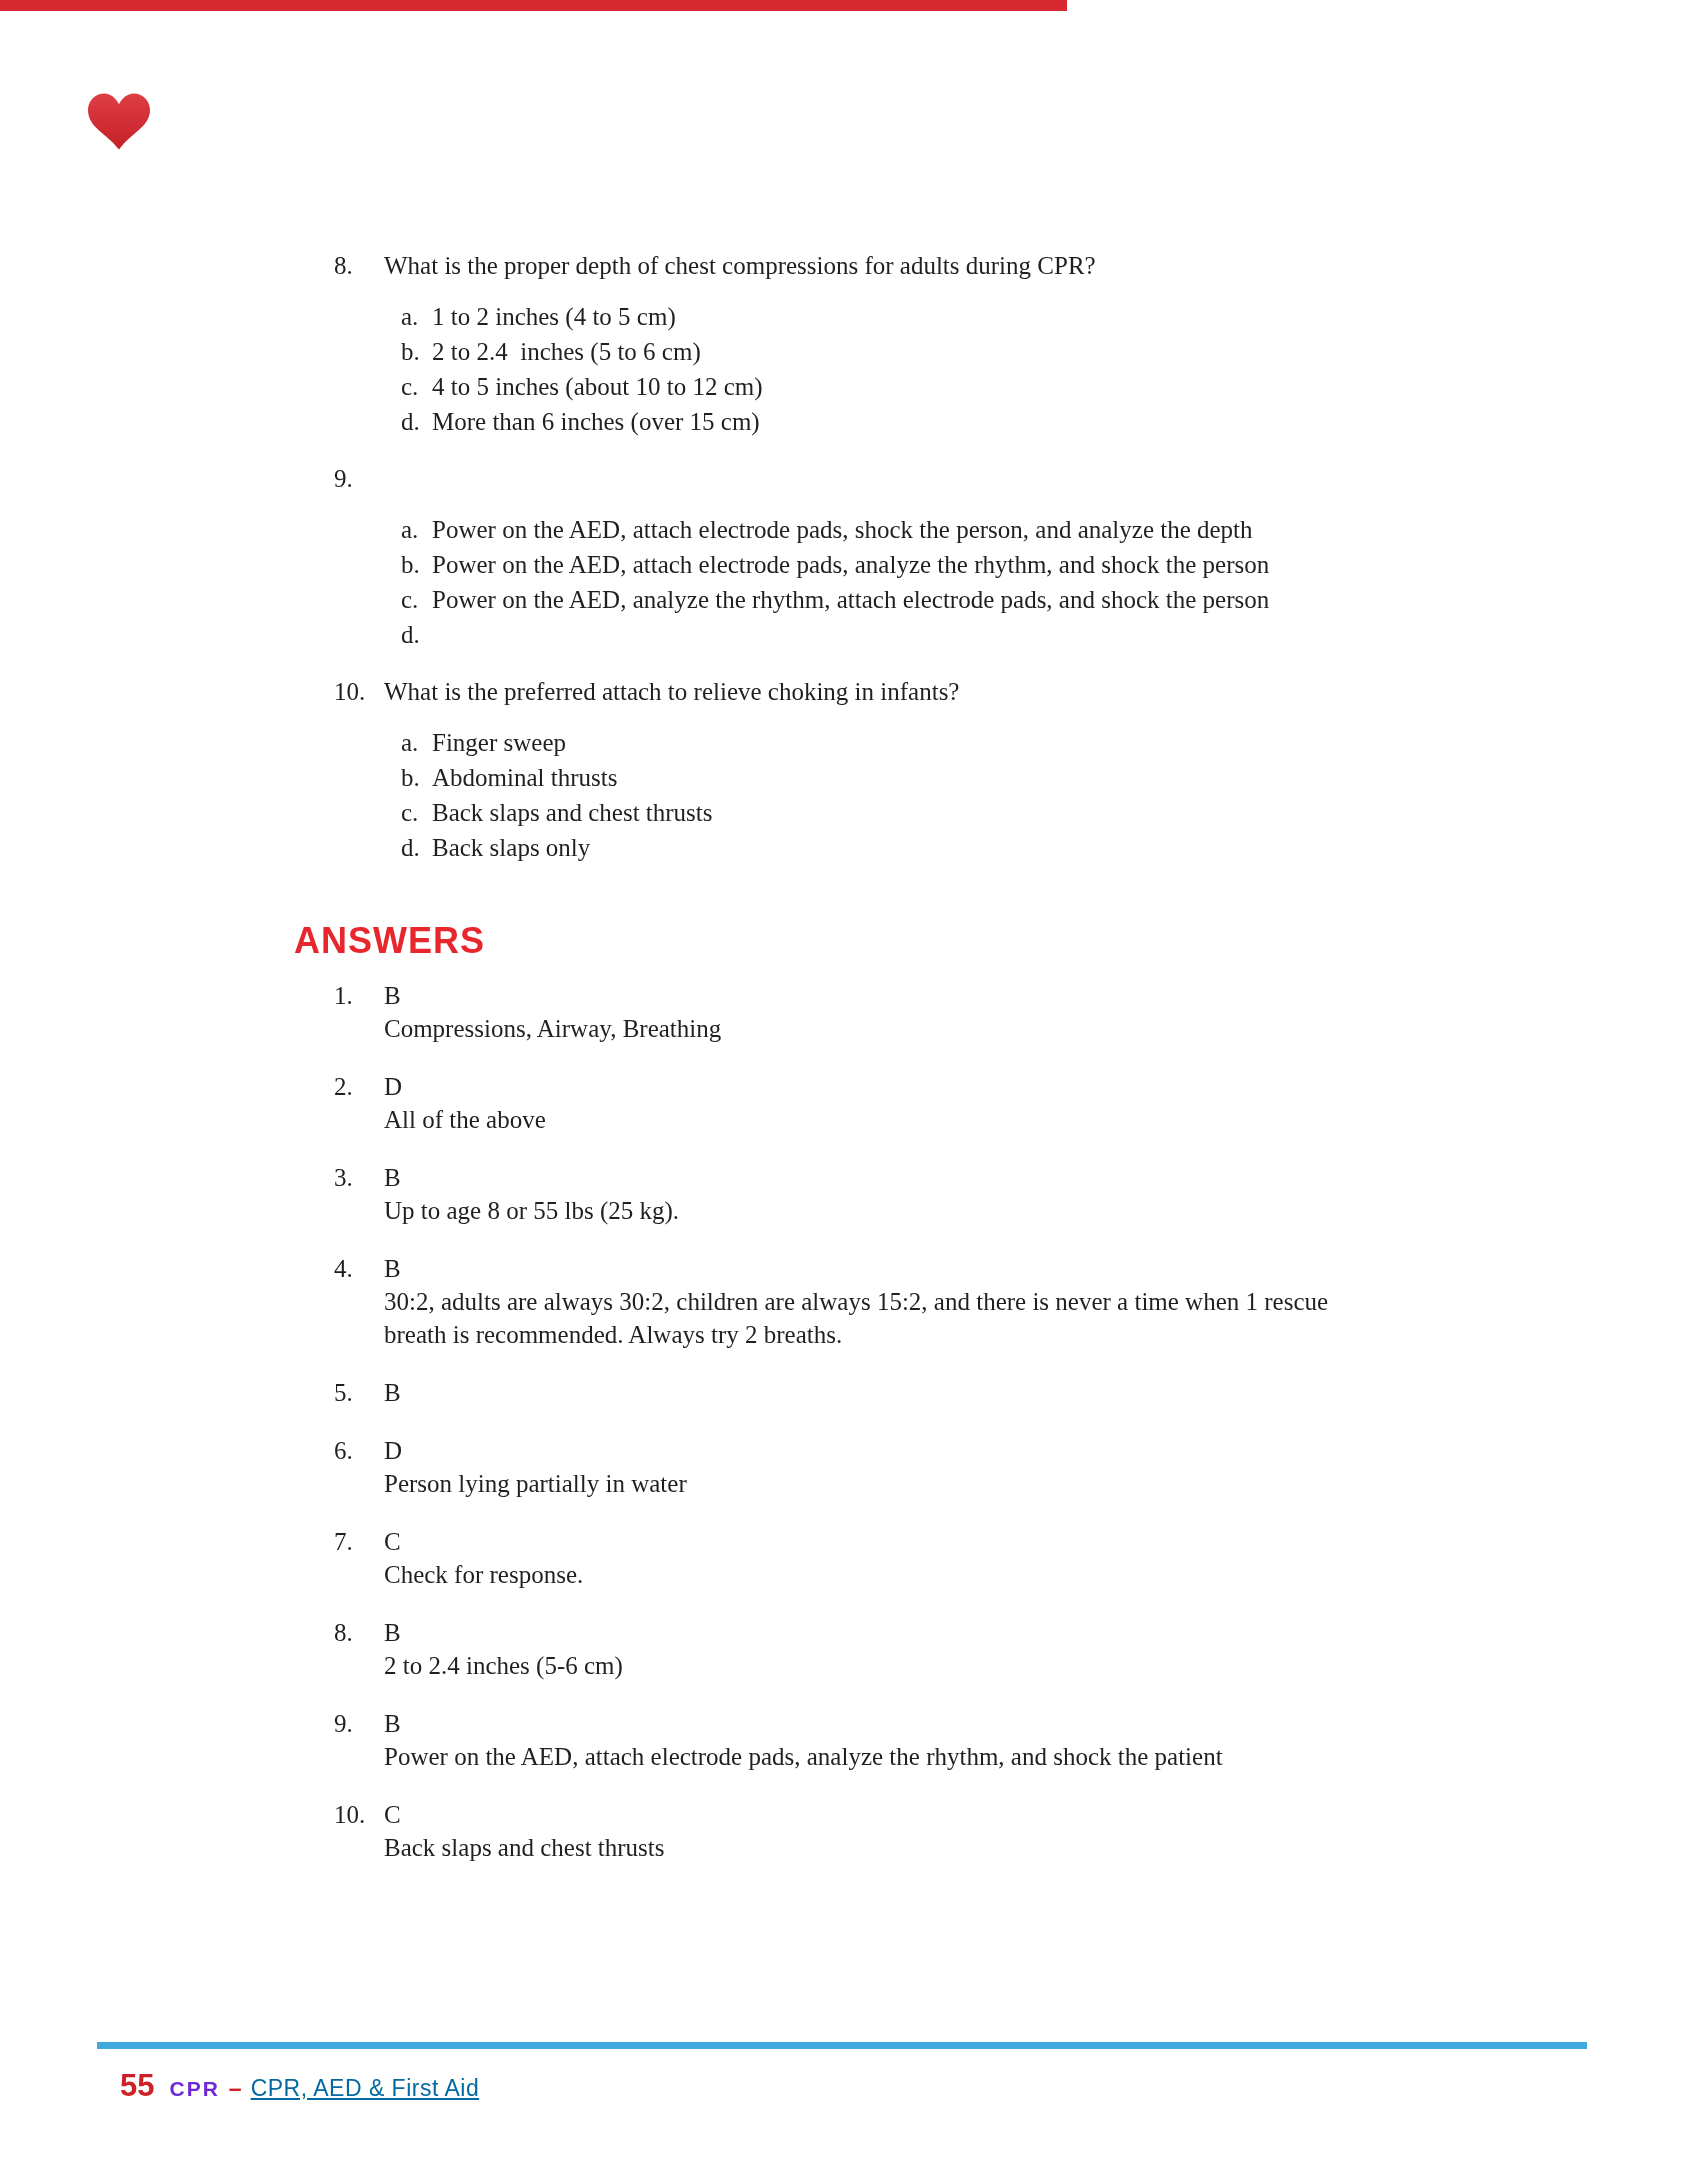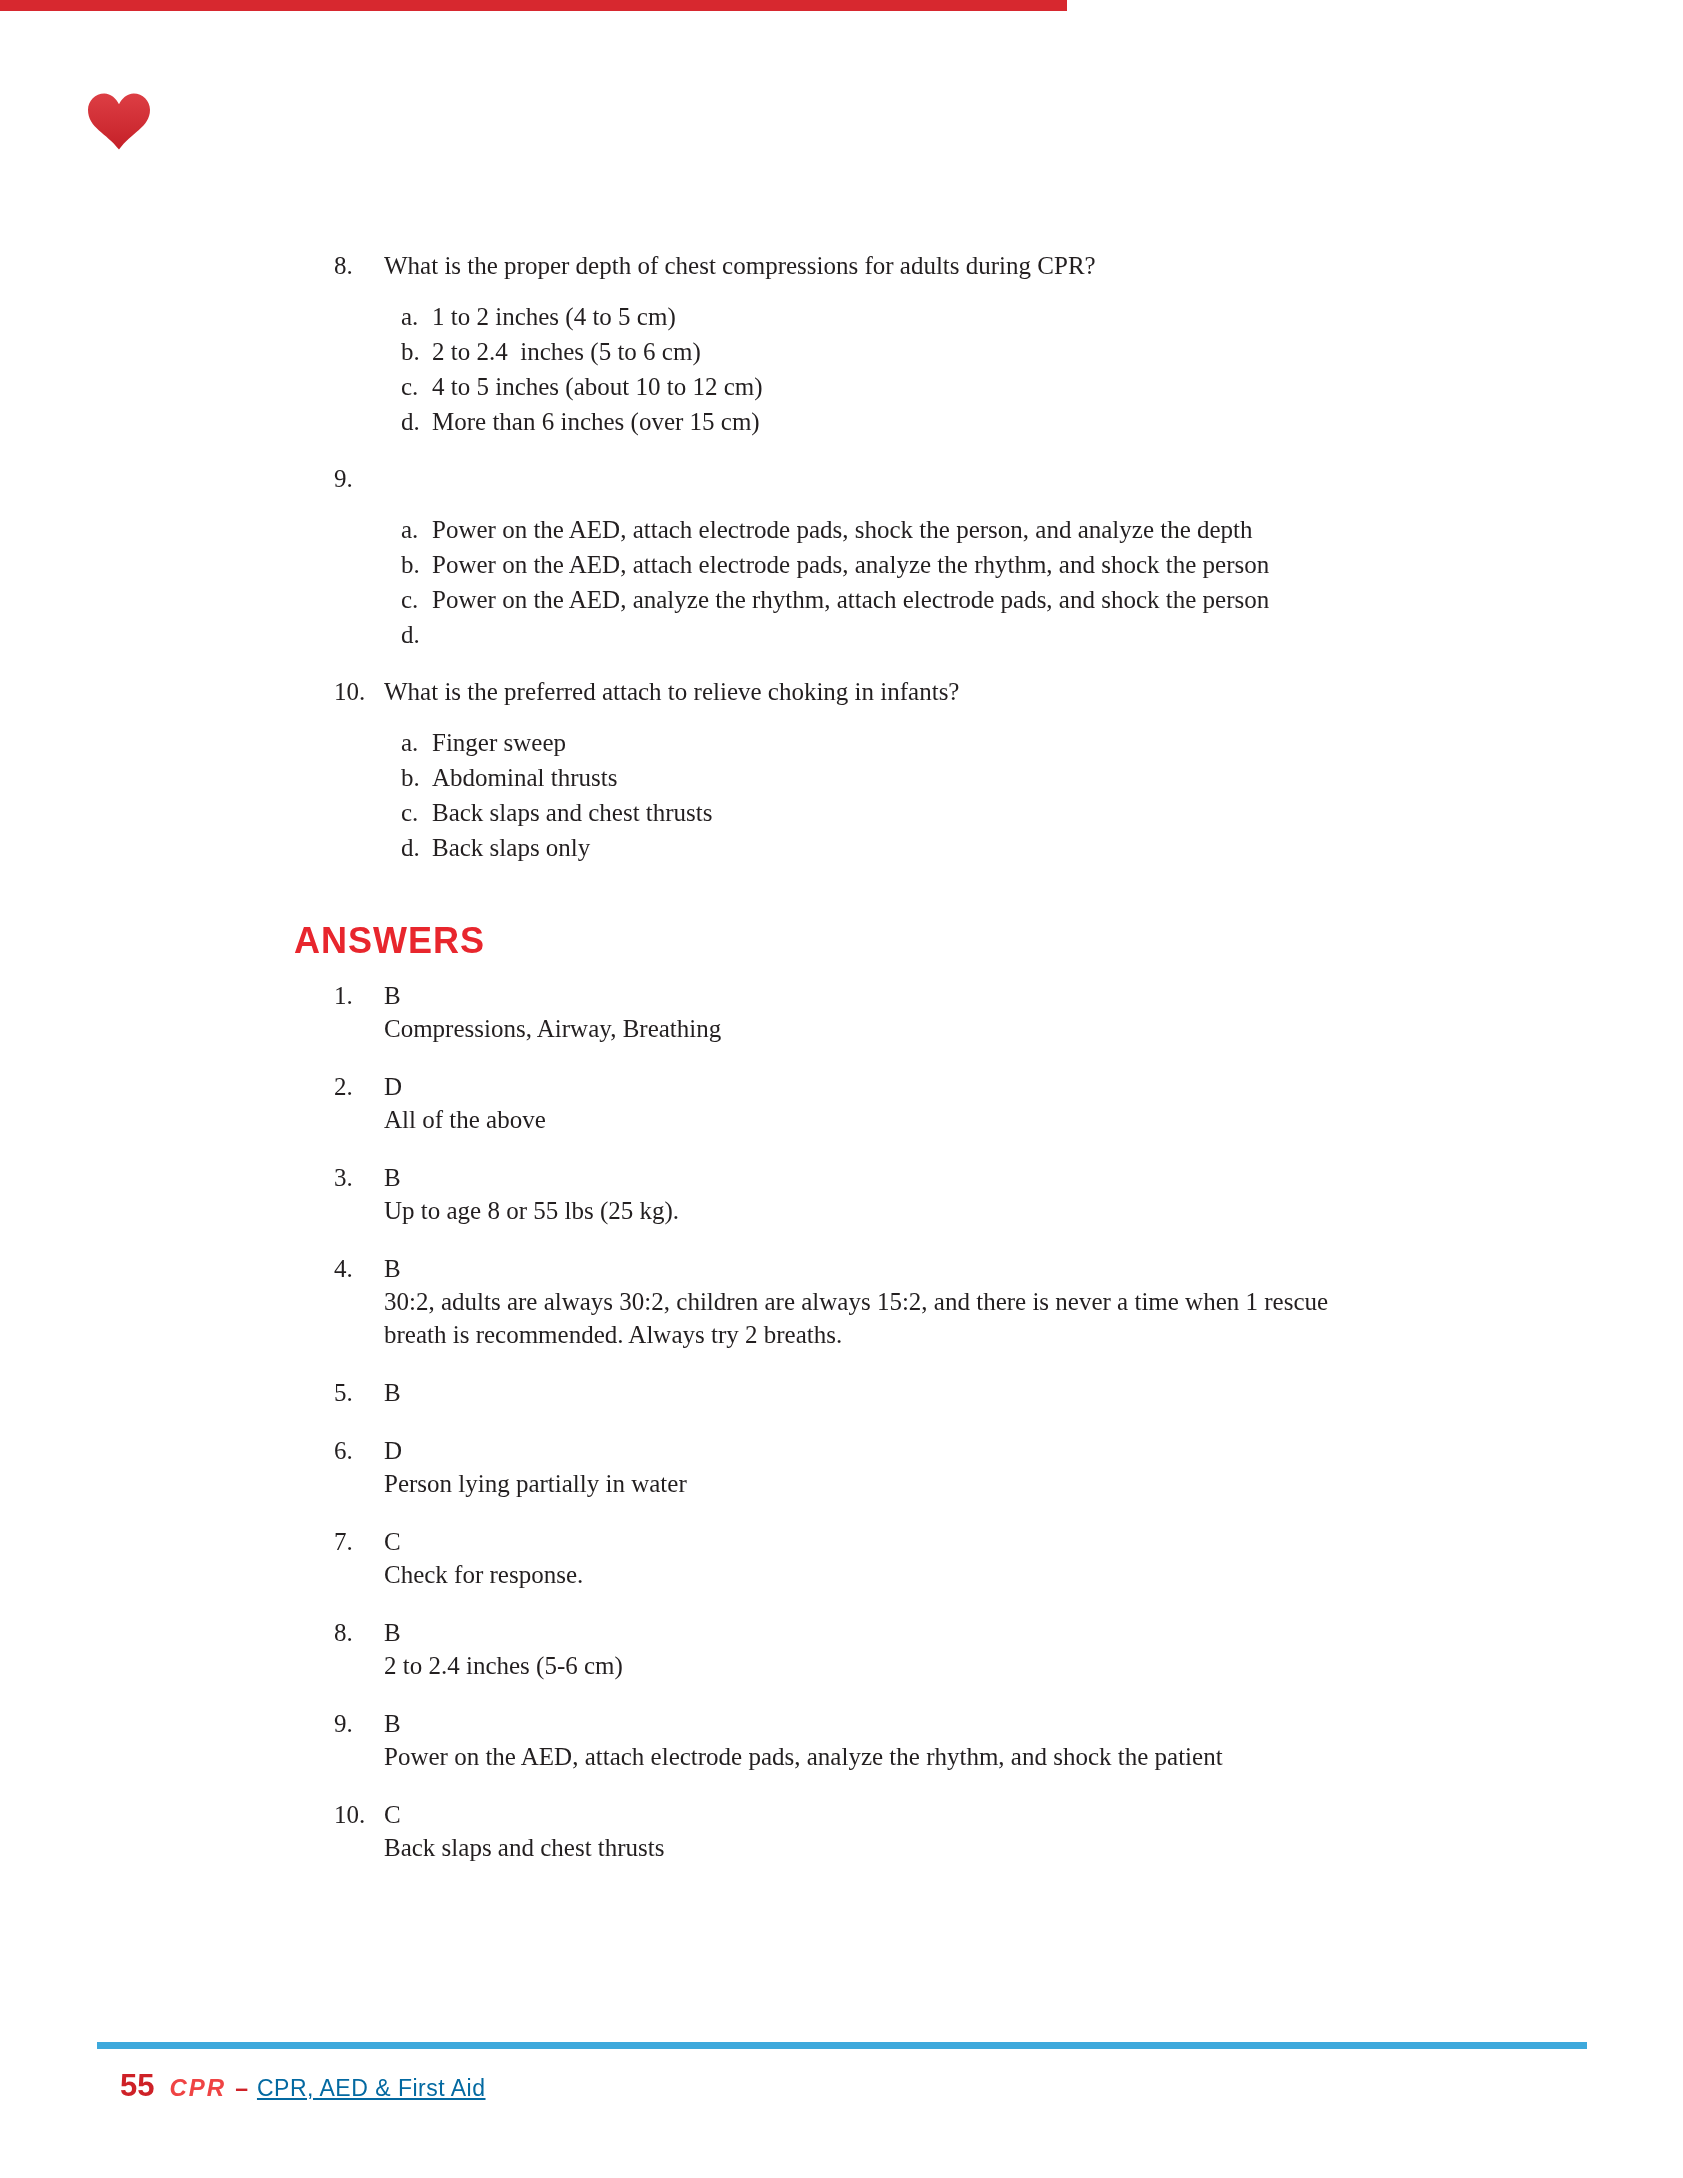--- a/index.html
+++ b/index.html
@@ -47,21 +47,21 @@
     position:absolute; left:97px; top:2042px; width:1490px; height:7px;
     background:#3da9dc;
   }
   .footer {
     position:absolute; left:100px; top:2068px;
     display:flex; align-items:baseline;
     font-family:"Liberation Sans","DejaVu Sans",sans-serif;
     margin-left:20px;
   }
   .footer .pg { font-weight:bold; font-size:31px; line-height:36px; color:#ce2127; }
-  .footer .section { font-weight:bold; font-size:24px; color:#ef4444; letter-spacing:2px; margin-left:15px;font-style:italic; }
+  .footer .section { font-weight:bold; font-size:21px; color:#6d28d9; letter-spacing:2px; margin-left:15px; }
   .footer .dash { font-size:23px; color:#ce2127; margin:0 9px; font-weight:bold; }
   .footer .title { font-size:23px; color:#0369a1; letter-spacing:0.5px;text-decoration:underline; }
 </style>
 </head>
 <body>
 
 <div class="page">
 
   <div class="top-bar"></div>
 

